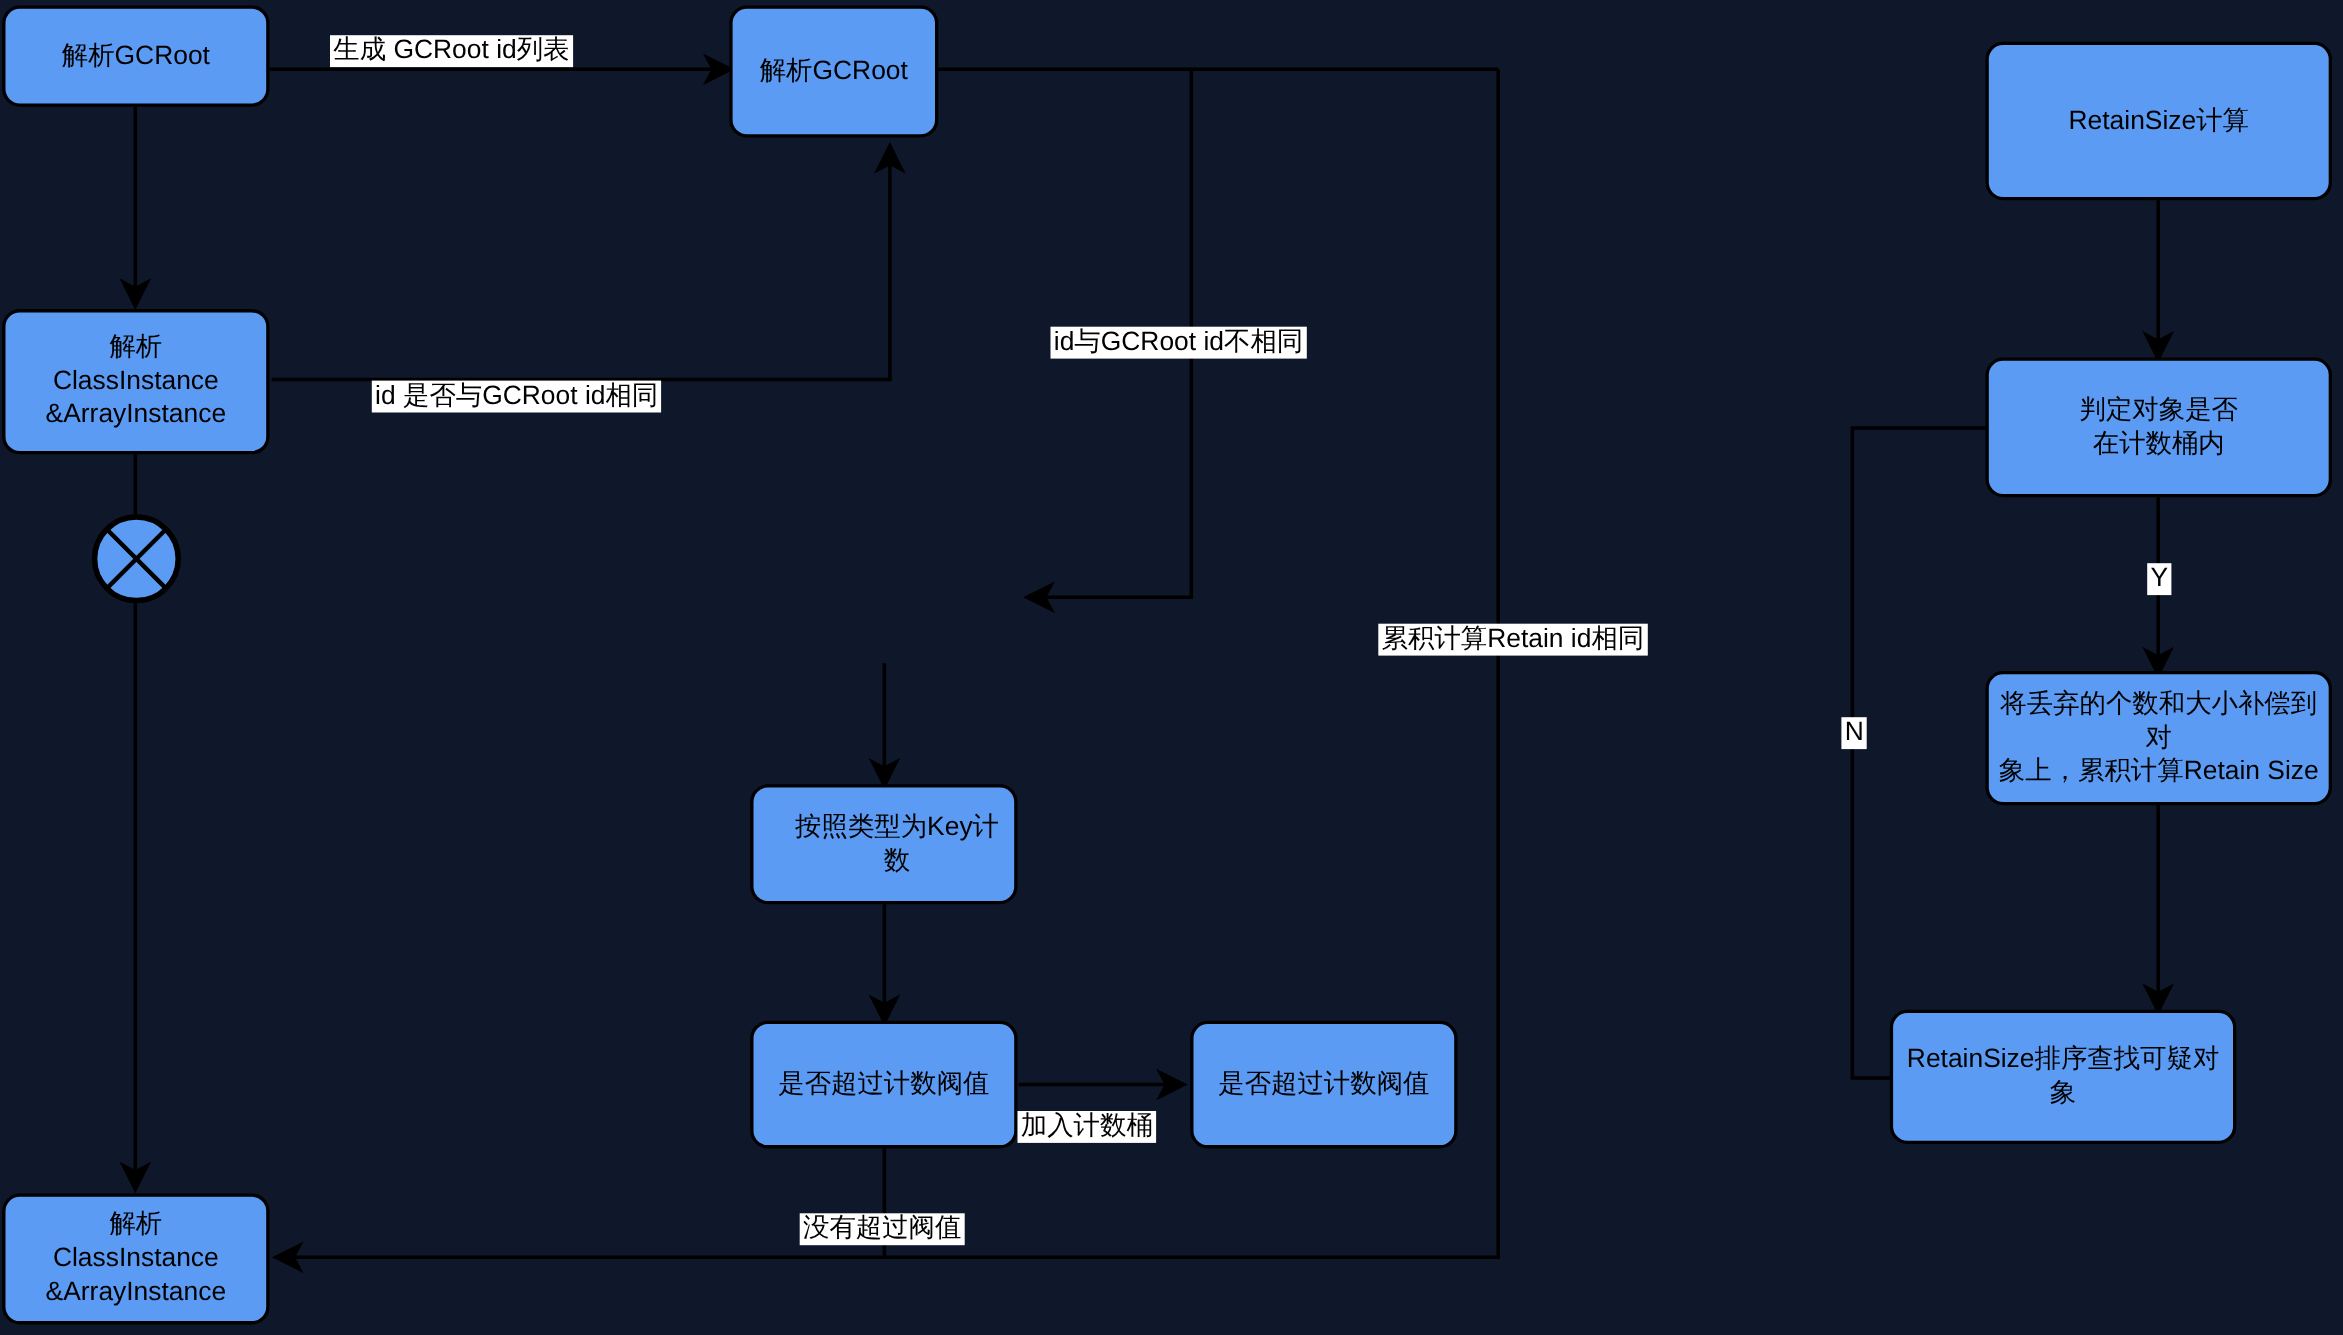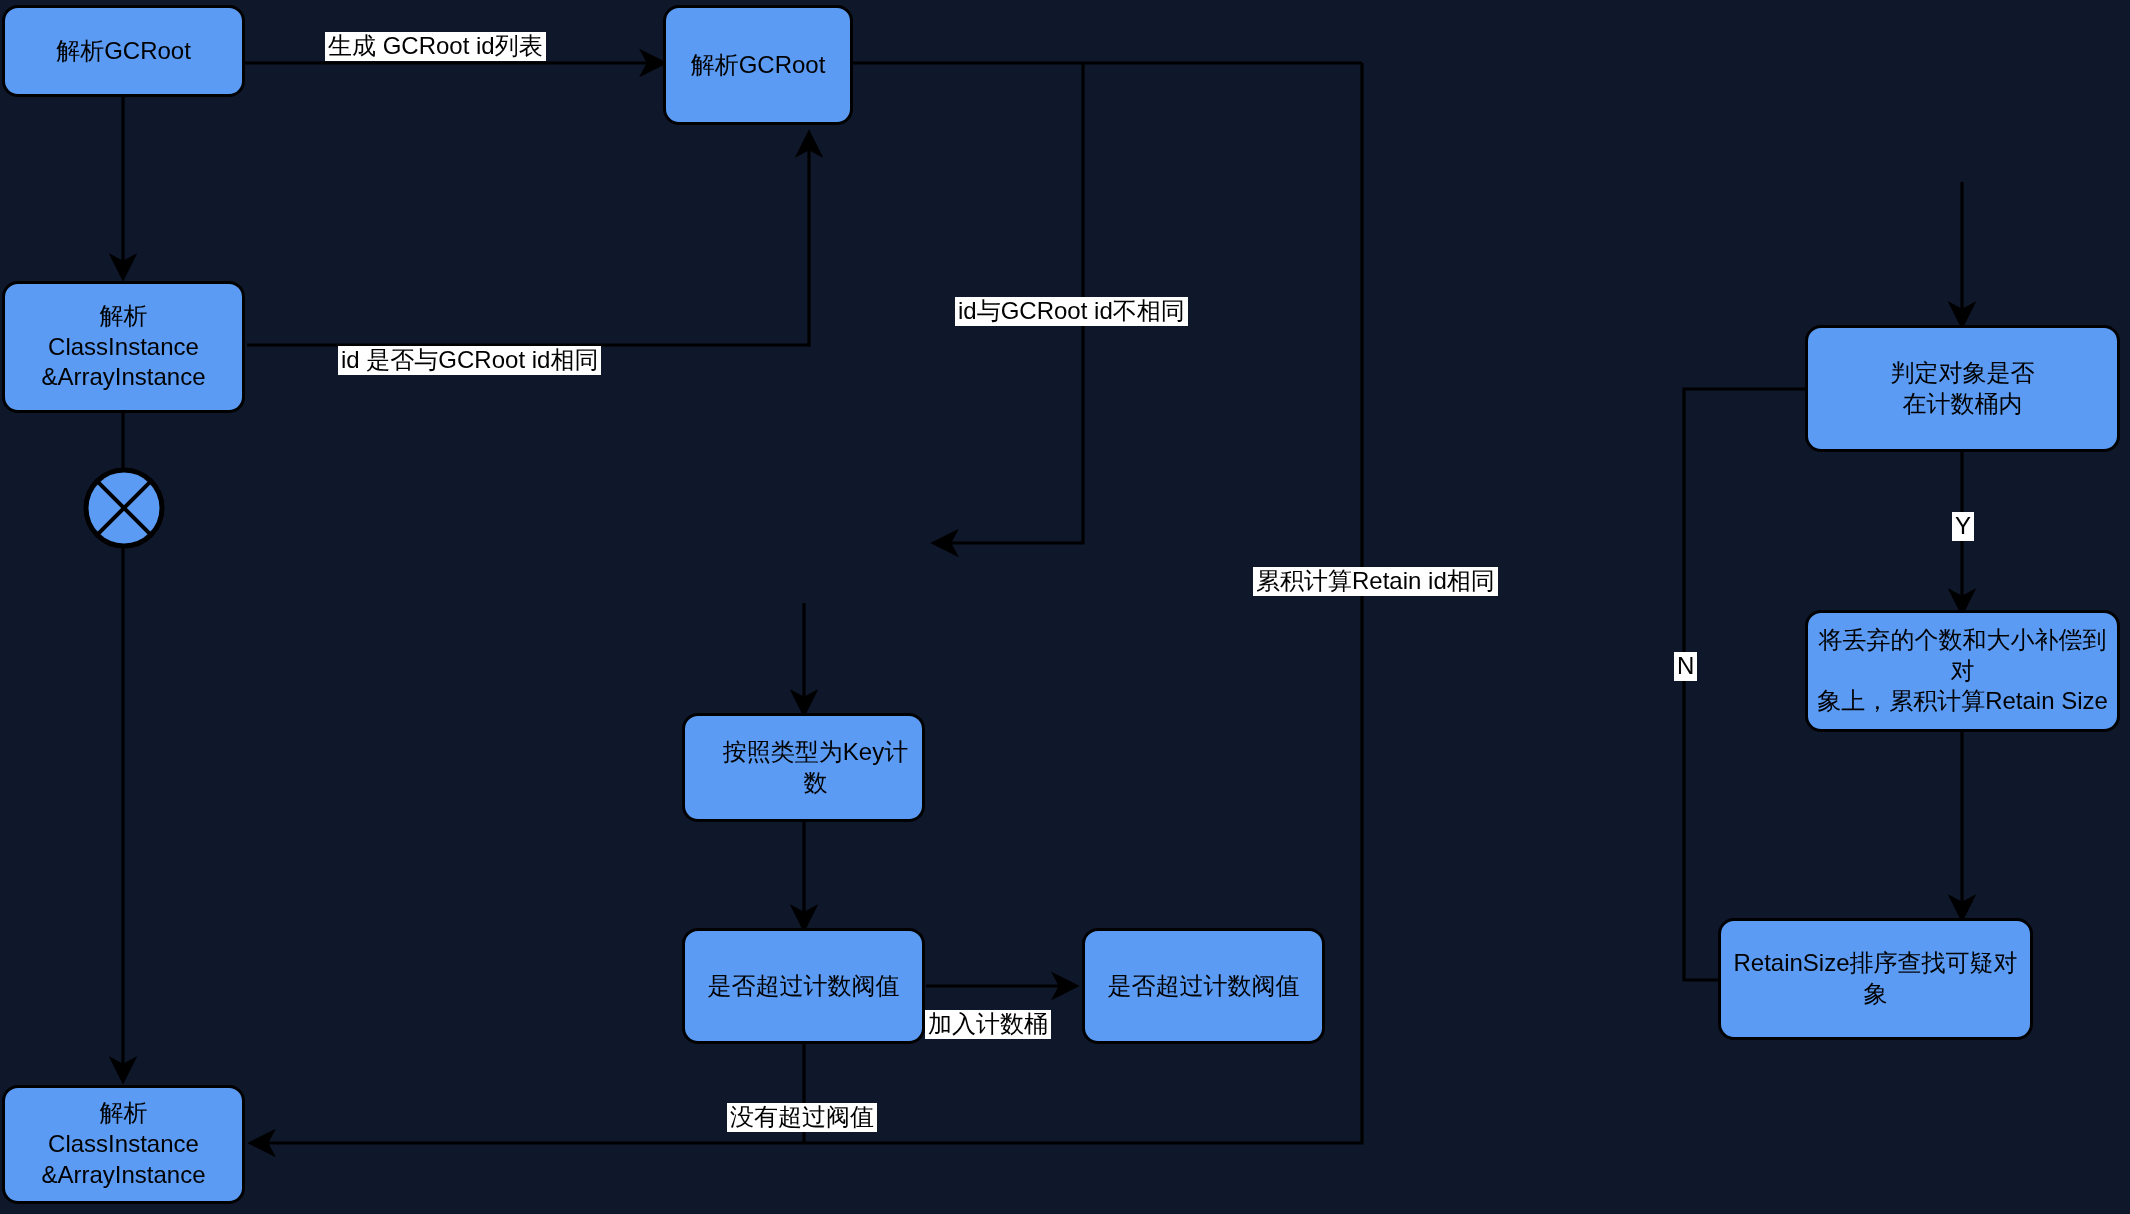--- a/index.html
+++ b/index.html
@@ -120,30 +120,31 @@
 ClassInstance
 &amp;ArrayInstance</div>
 
 
   <div class="node" style="left:682px;  top:713px;  width:243px; height:109px;padding-left:32px;">按照类型为Key计数</div>
 
   <div class="node" style="left:682px;  top:928px;  width:243px; height:116px;">是否超过计数阀值</div>
 
   <div class="node" style="left:1082px; top:928px;  width:243px; height:116px;">是否超过计数阀值</div>
 
+  <div class="node" style="left:1805px; top:38px;   width:315px; height:144px;">RetainSize计算</div>
 
   <div class="node" style="left:1805px; top:325px;  width:315px; height:127px;">判定对象是否
 在计数桶内</div>
 
   <div class="node" style="left:1805px; top:610px;  width:315px; height:122px;">将丢弃的个数和大小补偿到对
 象上，累积计算Retain Size</div>
 
   <div class="node" style="left:1718px; top:918px;  width:315px; height:122px;">RetainSize排序查找可疑对象</div>
 
-  <div class="edge-label" style="left:300px; top:32px;margin-left:25px;">生成 GCRoot id列表</div>
+  <div class="edge-label" style="left:300px; top:32px;">生成 GCRoot id列表</div>
 
   <div class="edge-label" style="left:338px; top:330px;margin-top:16px;">id 是否与GCRoot id相同</div>
 
   <div class="edge-label" style="left:955px; top:297px;">id与GCRoot id不相同</div>
 
   <div class="edge-label" style="left:1253px; top:567px;">累积计算Retain id相同</div>
 
   <div class="edge-label" style="left:925px; top:970px;margin-top:40px;">加入计数桶</div>
 
   <div class="edge-label" style="left:727px; top:1103px;">没有超过阀值</div>

